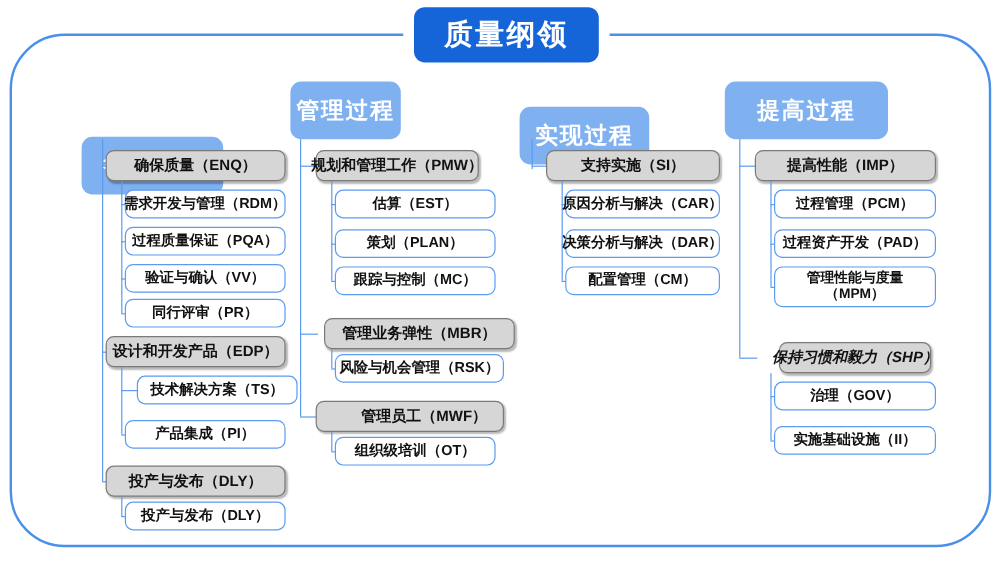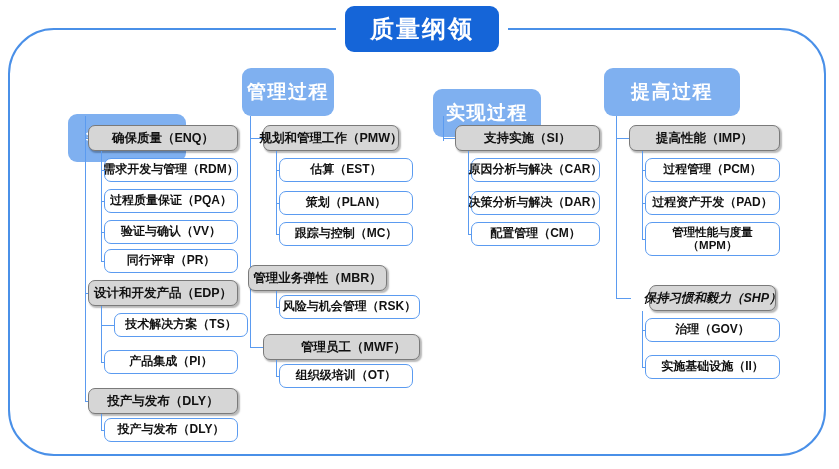--- a/index.html
+++ b/index.html
@@ -132,21 +132,21 @@
   <div class="vline" style="left:101px;top:414px;height:16px;"></div>
   <div class="hline" style="left:101px;top:430px;width:18px;"></div>
   <div class="lbox" style="left:104px;top:418px;width:134px;">投产与发布（DLY）</div>
 
   <div class="vline" style="left:250px;top:116px;width:1px;height:231px;"></div>
   <div class="hline" style="left:250px;top:138px;width:15px;"></div>
   <div class="hline" style="left:250px;top:278px;width:15px;"></div>
   <div class="hline" style="left:250px;top:347px;width:15px;"></div>
 
   <div class="gbox" style="left:263px;top:125px;width:136px;">规划和管理工作（PMW）</div>
-  <div class="gbox" style="left:248px;top:265px;width:139px;">管理业务弹性（MBR）</div>
+  <div class="gbox" style="left:270px;top:265px;width:159px;">管理业务弹性（MBR）</div>
   <div class="gbox" style="left:263px;top:334px;width:157px;padding-left:24px;">管理员工（MWF）</div>
 
   <div class="vline" style="left:276px;top:151px;height:83px;"></div>
   <div class="hline" style="left:276px;top:170px;width:18px;"></div>
   <div class="hline" style="left:276px;top:203px;width:18px;"></div>
   <div class="hline" style="left:276px;top:234px;width:18px;"></div>
   <div class="lbox" style="left:279px;top:158px;width:134px;">估算（EST）</div>
   <div class="lbox" style="left:279px;top:191px;width:134px;">策划（PLAN）</div>
   <div class="lbox" style="left:279px;top:222px;width:134px;">跟踪与控制（MC）</div>
 

